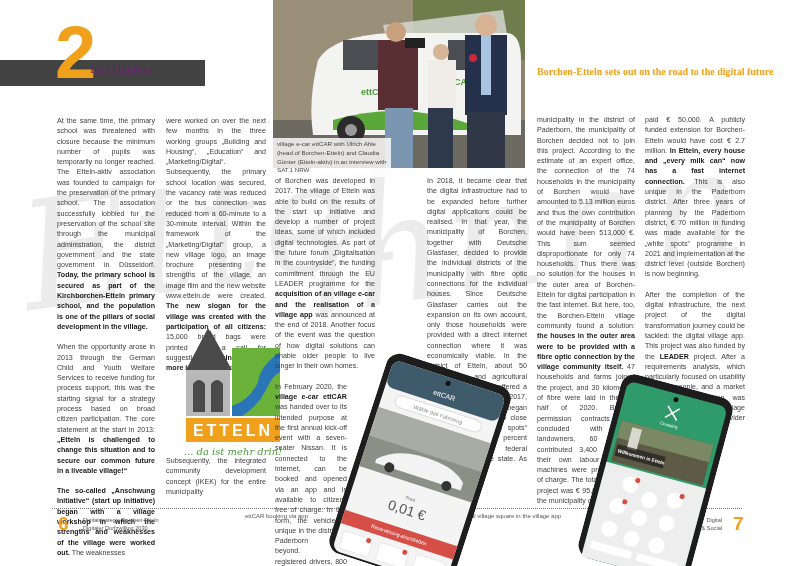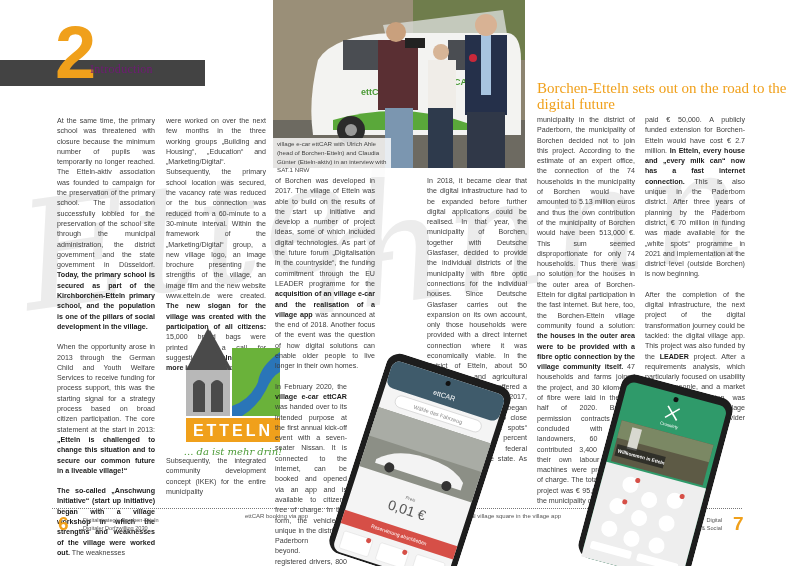--- a/index.html
+++ b/index.html
@@ -15,21 +15,21 @@
   .chapter-title { position: absolute; left: 90px; top: 62px; font-family: "Liberation Serif", serif; font-weight: normal; font-size: 12px; color: #701a75; z-index: 4; letter-spacing: 0.3px; }
 
   .col { position: absolute; font-size: 7.1px; line-height: 10.3px; text-align: justify; z-index: 2; color: #3d3d3d; }
   .col p { margin-bottom: 10px; }
   .col b { color: #1a1a1a; }
   .col a { color: #3d3d3d; }
 
   .photo { position: absolute; left: 273px; top: 0; width: 252px; height: 168px; z-index: 2; overflow: hidden; background: #8a8573; }
   .caption { position: absolute; left: 273px; top: 138px; width: 118px; padding: 2px 4px; font-size: 6.2px; line-height: 8.8px; background: rgba(255,255,255,0.82); color: #444; z-index: 4; }
 
-  .subhead { position: absolute; left: 537px; top: 80px; width: 260px; font-family: "Liberation Serif", serif; font-weight: normal; font-size: 15px; line-height: 16px; color: #f0a01b; z-index: 2; }
+  .subhead { position: absolute; left: 537px; top: 64px; width: 260px; font-family: "Liberation Serif", serif; font-weight: bold; font-size: 10px; line-height: 16px; color: #f0a01b; z-index: 2; }
 
   .logo { position: absolute; left: 168px; top: 322px; width: 102px; height: 138px; z-index: 2; margin-left: 12px; }
 
   .phone { position: absolute; z-index: 5; }
 
   .footer-rule { position: absolute; top: 508px; height: 0; border-top: 1.5px dotted #777; z-index: 2; }
   .page-num { position: absolute; top: 513px; font-weight: bold; font-size: 19px; color: #f0a01b; z-index: 2; }
   .footer-txt { position: absolute; top: 517px; font-size: 5.6px; line-height: 7.5px; color: #555; z-index: 2; }
   .footer-cap { position: absolute; top: 513px; font-size: 6px; color: #555; z-index: 2; }
 </style>

